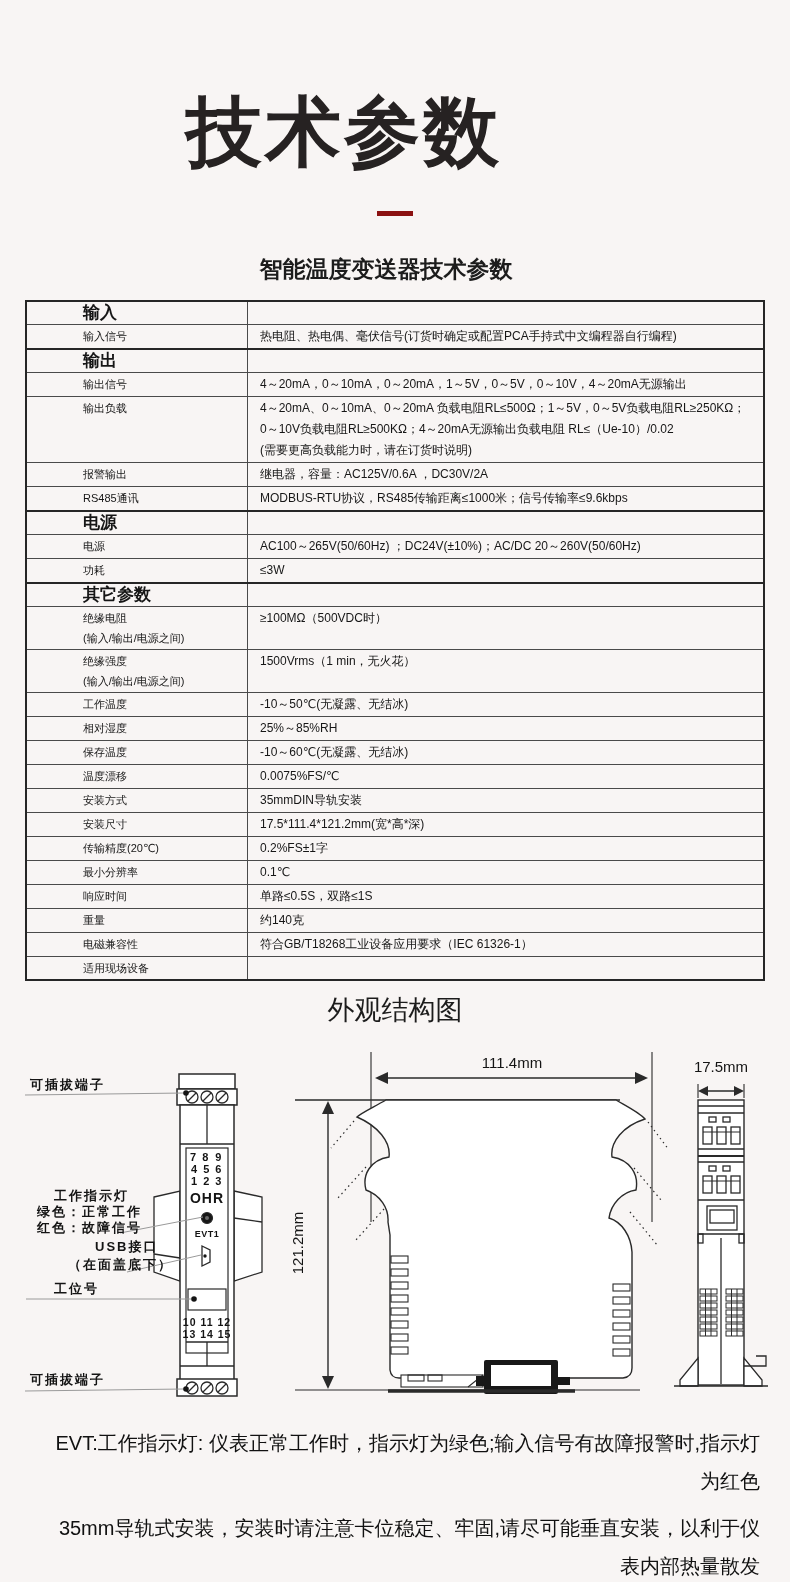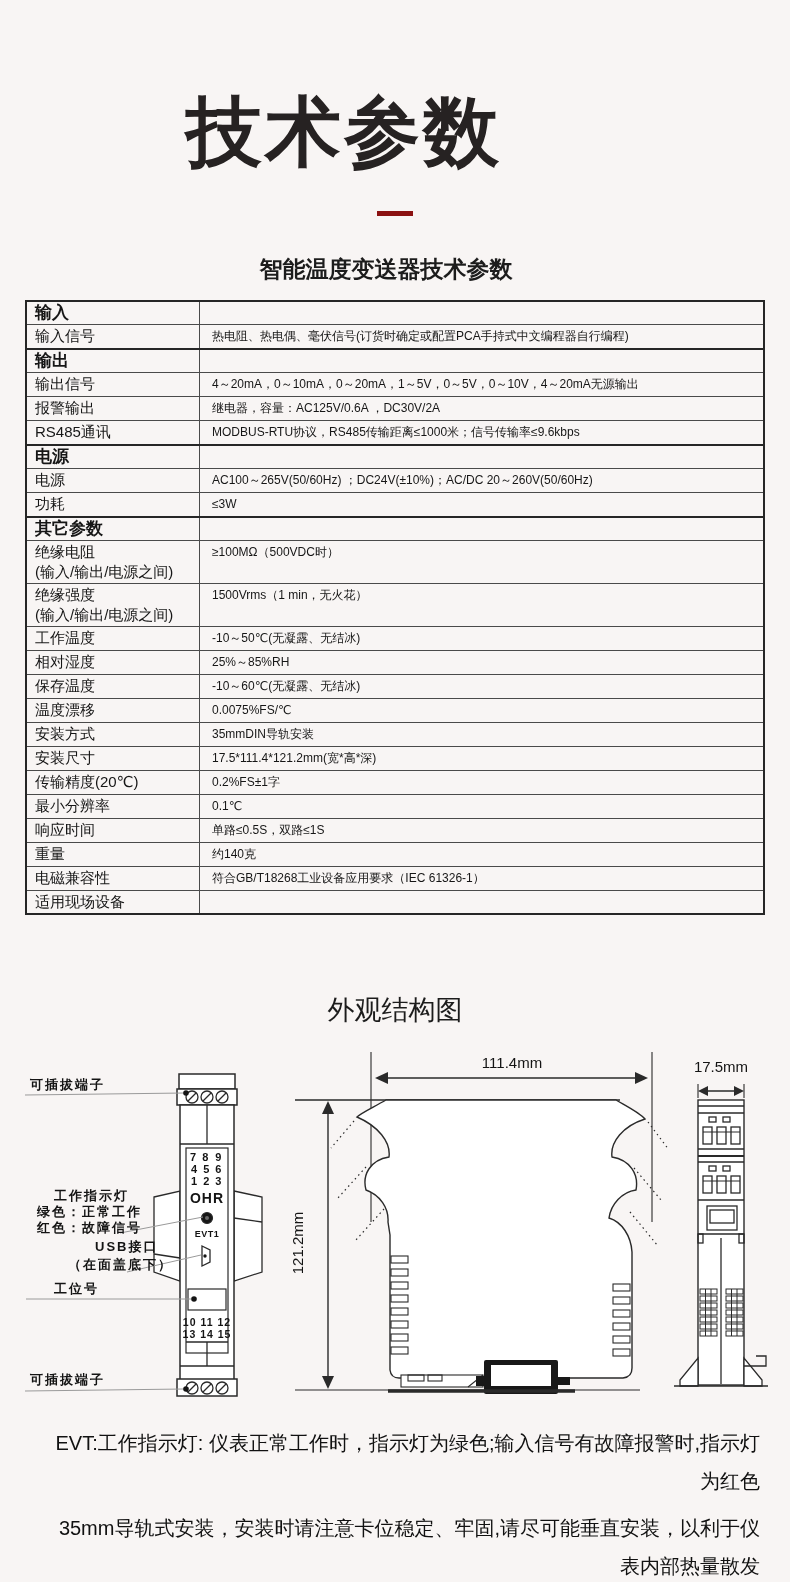--- a/index.html
+++ b/index.html
@@ -5,25 +5,25 @@
   html,body{margin:0;padding:0;}
   body{font-family:"Liberation Sans","DejaVu Sans",sans-serif;}
   #page{position:relative;width:790px;height:1582px;background:#f8f5f4;overflow:hidden;color:#1a1a1a;}
   .title{position:absolute;top:82px;left:0;width:688px;text-align:center;
          font-size:76px;font-weight:bold;letter-spacing:3px;color:#262222;}
   .accent-dash{position:absolute;top:211px;left:377px;width:36px;height:5px;background:#8b1111;}
   .subtitle{position:absolute;top:254px;left:0;width:772px;text-align:center;
             font-size:23px;font-weight:600;color:#1c1c1c;}
   #spec-table{position:absolute;left:25px;top:300px;width:740px;border:2.5px solid #262626;
               box-sizing:border-box;color:#161616;}
-  .t-row{display:flex;border-top:1px solid #4a4a4a;}
+  .t-row{display:flex;border-top:1px solid #4a4a4a;padding-left:48px;}
   .t-row:first-child{border-top:none;}
   .t-section{border-top:2px solid #262626;}
   .t-label{flex:0 0 160px;width:160px;border-right:1px solid #4a4a4a;
-           padding:1px 4px 1px 8px;font-size:15px;line-height:20px;white-space:pre-line;}
+           padding:1px 4px 1px 8px;font-size:11px;line-height:20px;white-space:pre-line;}
   .t-section .t-label{font-weight:bold;font-size:17px;}
   .t-value{flex:1;padding:1px 6px 1px 12px;font-size:12px;line-height:21px;white-space:pre-line;}
   .h2{position:absolute;top:992px;left:0;width:790px;text-align:center;
       font-size:27px;font-weight:400;color:#1c1c1c;}
   #diagram-svg{position:absolute;left:0;top:1040px;}
   .footer{position:absolute;left:44px;top:1424px;width:716px;font-size:20px;
           line-height:38px;color:#111;}
   .footer p{margin:0 0 9px 0;text-align:right;}
   svg text{font-family:"Liberation Sans","DejaVu Sans",sans-serif;}
   .dlabel{font-size:13px;font-weight:bold;letter-spacing:2px;fill:#141414;}
@@ -48,20 +48,26 @@
         <div class="t-label">输入信号</div>
         <div class="t-value">热电阻、热电偶、毫伏信号(订货时确定或配置PCA手持式中文编程器自行编程)</div>
       </div>
       <div class="t-row t-section">
         <div class="t-label">输出</div>
         <div class="t-value"></div>
       </div>
       <div class="t-row">
         <div class="t-label">输出信号</div>
         <div class="t-value">4～20mA，0～10mA，0～20mA，1～5V，0～5V，0～10V，4～20mA无源输出</div>
+      </div>
+      <div class="t-row">
+        <div class="t-label">输出负载</div>
+        <div class="t-value">4～20mA、0～10mA、0～20mA 负载电阻RL≤500Ω；1～5V，0～5V负载电阻RL≥250KΩ；
+0～10V负载电阻RL≥500KΩ；4～20mA无源输出负载电阻 RL≤（Ue-10）/0.02
+(需要更高负载能力时，请在订货时说明)</div>
       </div>
       <div class="t-row">
         <div class="t-label">报警输出</div>
         <div class="t-value">继电器，容量：AC125V/0.6A ，DC30V/2A</div>
       </div>
       <div class="t-row">
         <div class="t-label">RS485通讯</div>
         <div class="t-value">MODBUS-RTU协议，RS485传输距离≤1000米；信号传输率≤9.6kbps</div>
       </div>
       <div class="t-row t-section">

